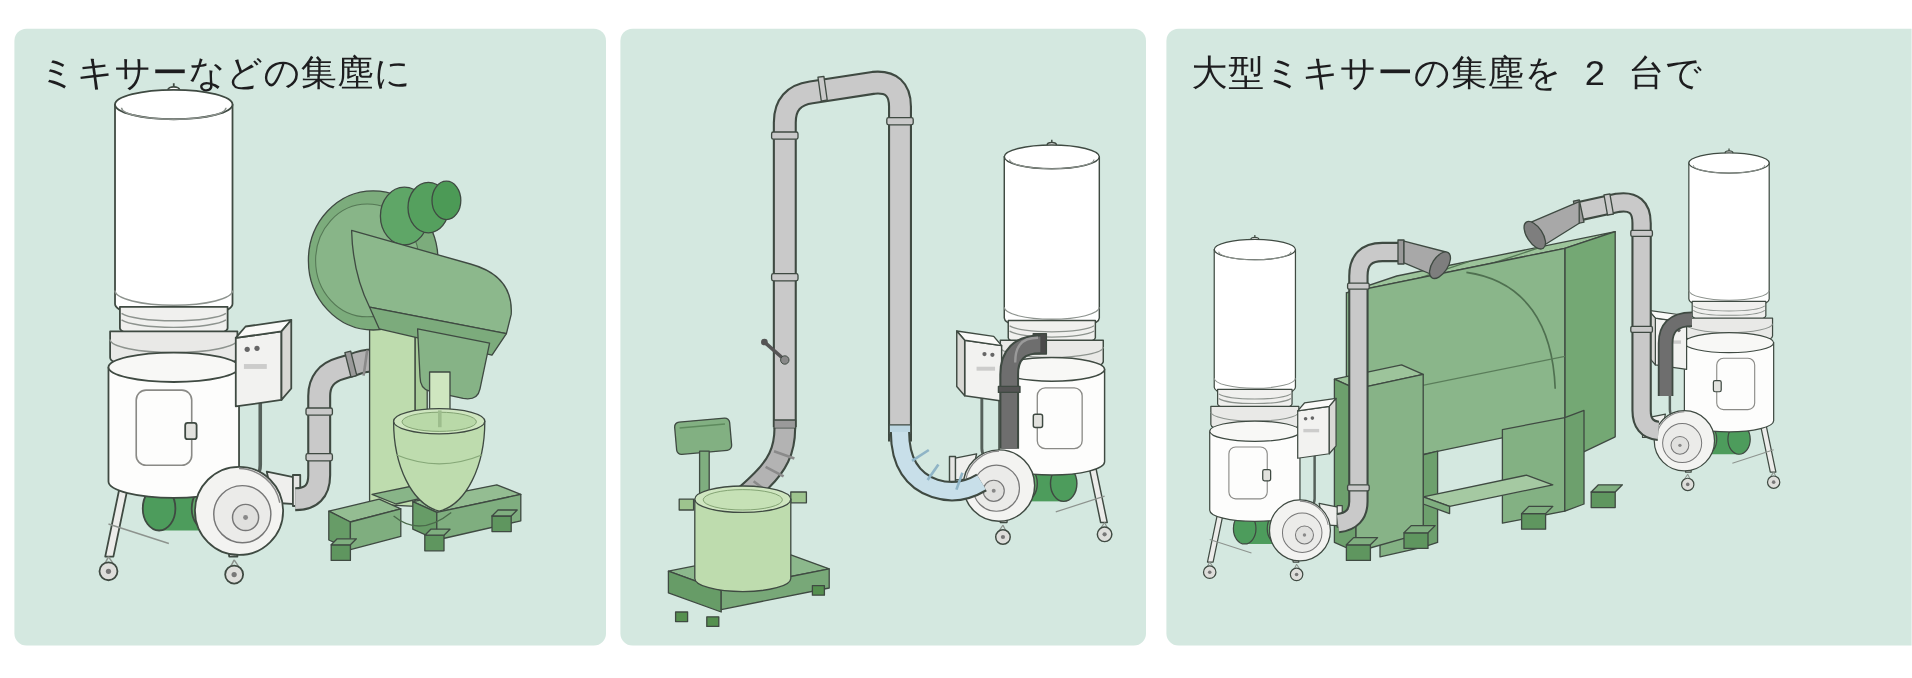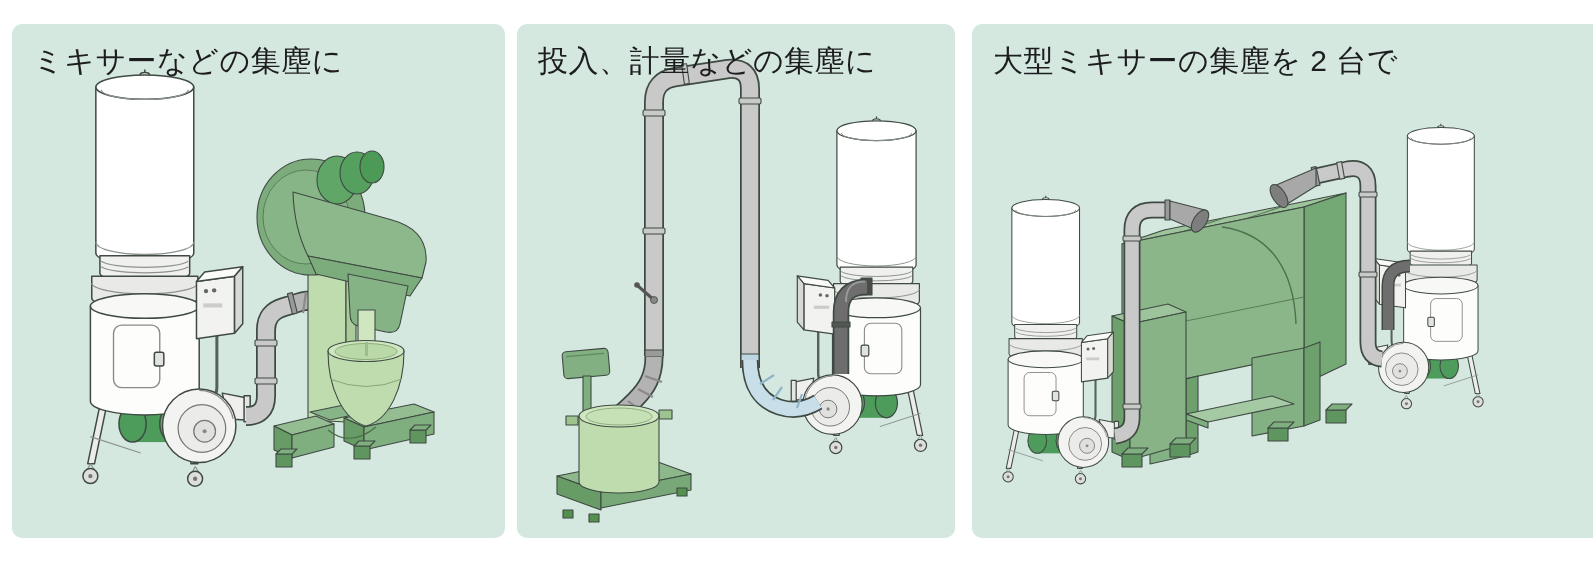--- a/index.html
+++ b/index.html
@@ -6,20 +6,21 @@
   body{
     width:1593px;height:565px;
     background:var(--page-bg,#ffffff);
     font-family:"Liberation Sans","DejaVu Sans",sans-serif;
     position:relative;overflow:hidden;
   }
   .panel{
     position:absolute;top:24px;height:514px;
     background:var(--panel-bg,#d4e8e0);
     border-radius:10px;
+    font-family:Liberation Mono, monospace;
   }
   #panel-1{left:12px;width:493px;}
   #panel-2{left:517px;width:438px;}
   #panel-3{left:972px;width:665px;}
   .panel h2{
     position:absolute;left:21px;top:17px;margin:0;z-index:2;
     font-size:30px;font-weight:500;letter-spacing:.5px;
     color:var(--title-color,#1d1d1f);white-space:nowrap;
   }
   .panel svg{position:absolute;left:0;top:0;}
@@ -183,21 +184,20 @@
         <path d="M318,355 Q354,370 390,355" fill="none" stroke="#86a878" stroke-width="1"></path>
         <ellipse class="ol" cx="354" cy="327" rx="38" ry="10.5" fill="var(--bowl-green-light,#cfe6c0)"></ellipse>
         <ellipse cx="354" cy="327.5" rx="31" ry="8" fill="#b9d9a8" stroke="#7fa070" stroke-width=".8"></ellipse>
         <rect x="353" y="318" width="3" height="14" fill="#9dbd8d"></rect>
       </g>
     </g>
   </svg>
 </section>
 
 <section class="panel" id="panel-2">
-  <h2>投入、計量などの集塵に</h2>
   <svg width="438" height="514" viewBox="0 0 438 514">
 
     <g>
       <path class="po" stroke-width="20" d="M137,332 L137,78 Q137,56 159,53 L211,45 Q233,43 233,65 L233,344"></path>
       <path class="pc" stroke-width="16.5" d="M137,332 L137,78 Q137,56 159,53 L211,45 Q233,43 233,65 L233,344"></path>
       <rect class="ol" x="126" y="86" width="22" height="6" rx="1.5" fill="var(--pipe-gray,#c9c9c9)"></rect>
       <rect class="ol" x="126" y="204" width="22" height="6" rx="1.5" fill="var(--pipe-gray,#c9c9c9)"></rect>
       <rect class="ol" x="222" y="74" width="22" height="6" rx="1.5" fill="var(--pipe-gray,#c9c9c9)"></rect>
       <rect class="ol" x="166" y="40" width="5" height="20" fill="var(--pipe-gray,#c9c9c9)" transform="rotate(-8 168 50)"></rect>
       <g>

